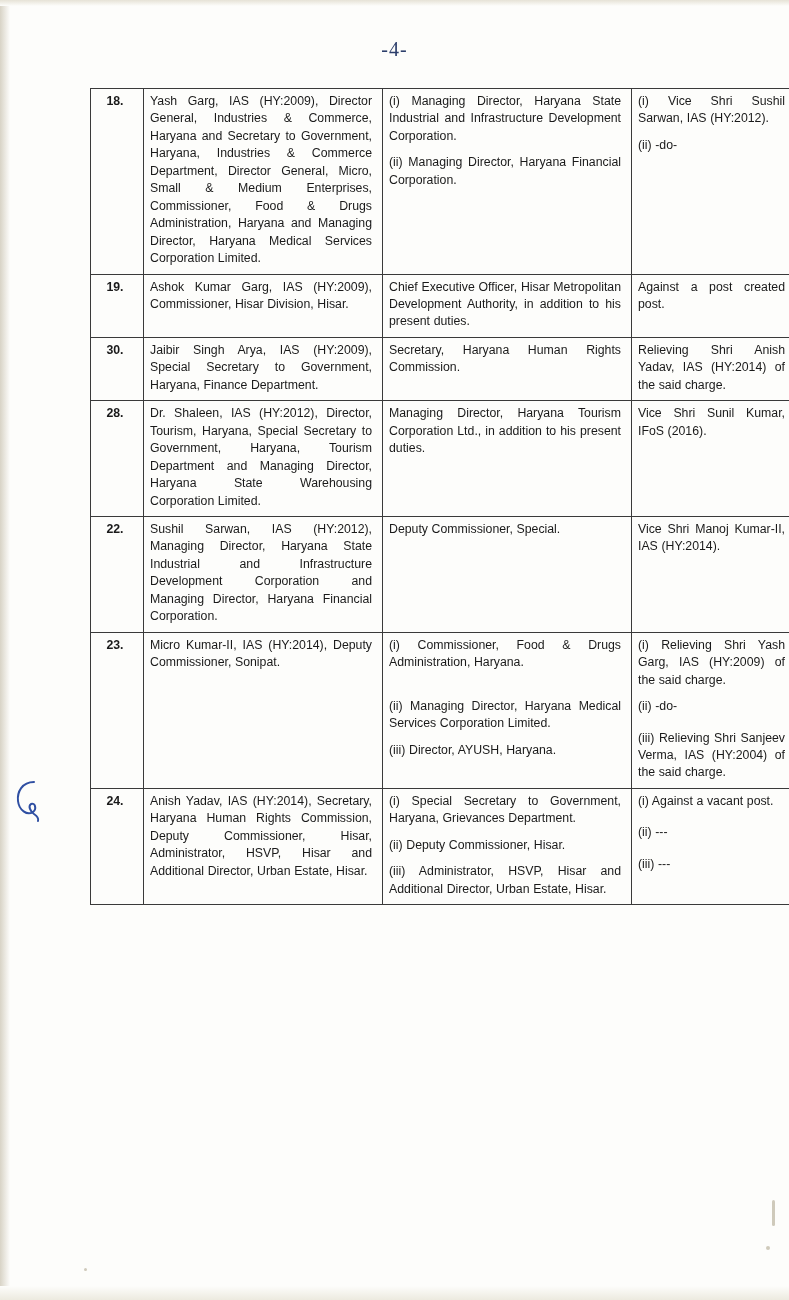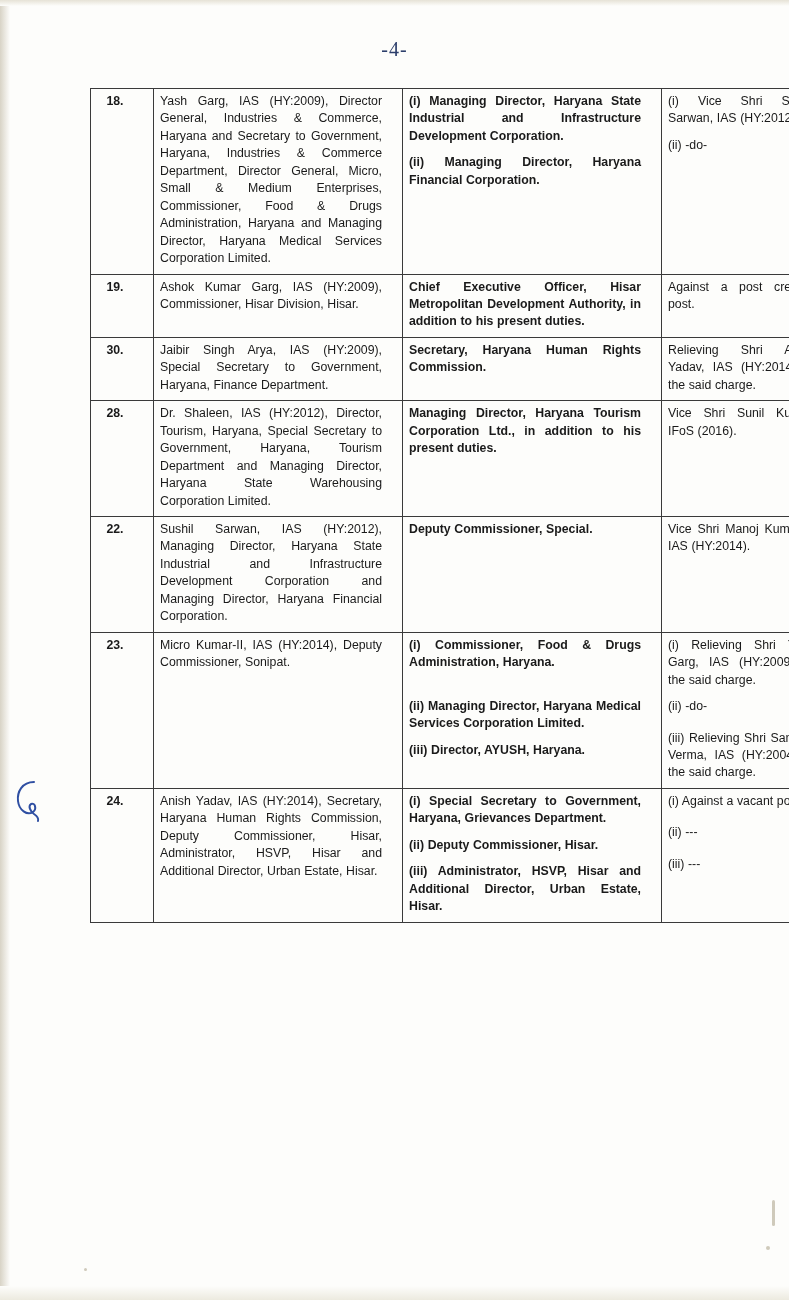--- a/index.html
+++ b/index.html
@@ -54,36 +54,36 @@
     position: absolute;
     left: 90px;
     top: 88px;
     width: 645px;
     border-collapse: collapse;
     table-layout: fixed;
   }
   .doc-table td {
     border: 1px solid #3a3a3a;
     vertical-align: top;
-    padding: 4px 20px 6px 6px;
+    padding: 4px 10px 6px 6px;
     font-size: 12.3px;
     line-height: 1.42;
     text-align: justify;
     text-justify: inter-word;
     word-spacing: 0.2px;
     margin-top: 40px;
   }
   .col-sr {
     width: 36px;
     text-align: center !important;
     font-weight: bold;
     font-size: 12.6px;
   }
   .col-a { width: 222px; }
-  .col-b { width: 232px; font-weight: bold; }
+  .col-b { width: 232px; }
   .col-c { width: 147px; }
 
   .para { margin: 0 0 0 0; }
   .para + .para { margin-top: 9px; }
   .gap-lg { margin-top: 26px !important; }
   .gap-md { margin-top: 14px !important; }
 
   
   .margin-mark {
     position: absolute;

